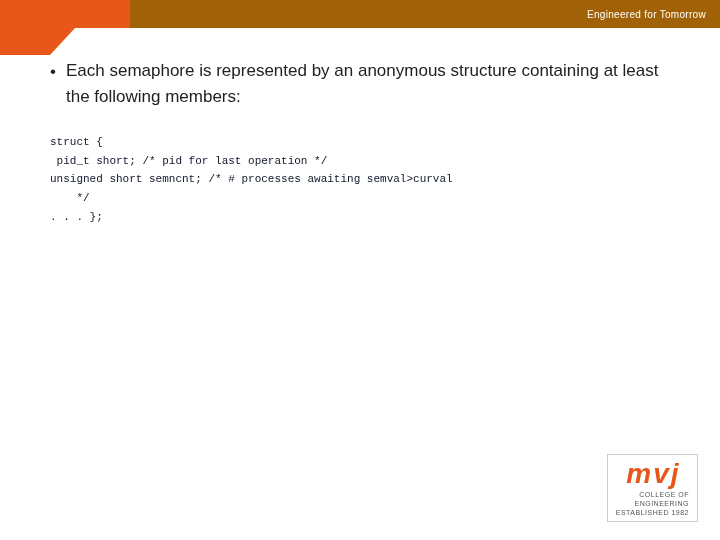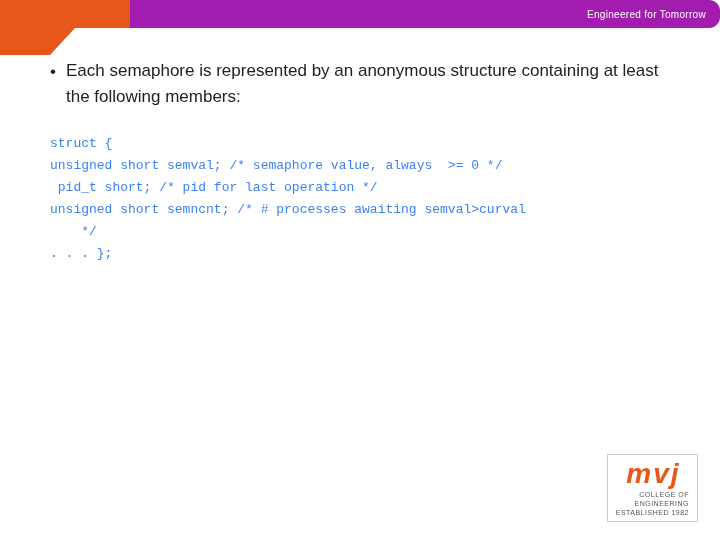--- a/index.html
+++ b/index.html
@@ -13,26 +13,25 @@
       position: relative;
     }
 
     
     .top-bar {
       position: absolute;
       top: 0;
       left: 0;
       width: 720px;
       height: 28px;
-      background: #a21caf;
+      background: #a16207;
       display: flex;
       align-items: center;
       justify-content: flex-end;
       padding-right: 14px;
-      border-radius: 11px;
     }
 
     .top-bar-text {
       color: #ffffff;
       font-size: 10px;
       letter-spacing: 0.3px;
     }
 
     
     .left-notch {
@@ -77,22 +76,22 @@
       flex-shrink: 0;
       margin-top: 1px;
     }
 
     .code-section {
       margin-top: 10px;
     }
 
     .code-block {
       font-family: 'Courier New', Courier, monospace;
-      font-size: 13px;
-      color: #3b82f6;
+      font-size: 11px;
+      color: #0f172a;
       line-height: 1.7;
     }
 
     .code-block .line {
       display: block;
       white-space: pre;
     }
 
     
     .logo-area {
@@ -170,21 +169,20 @@
   <div class="bullet-section">
     <div class="bullet-item">
       <span class="bullet-dot">•</span>
       <span>Each semaphore is represented by an anonymous structure containing at least the following members:</span>
     </div>
   </div>
 
   <div class="code-section">
     <div class="code-block">
       <span class="line">struct {</span>
-      <span class="line">unsigned short semval; /* semaphore value, always  &gt;= 0 */</span>
       <span class="line"> pid_t short; /* pid for last operation */</span>
       <span class="line">unsigned short semncnt; /* # processes awaiting semval&gt;curval</span>
       <span class="line">    */</span>
       <span class="line">. . . };</span>
     </div>
   </div>
 
 </div>
 
 <div class="logo-area">

